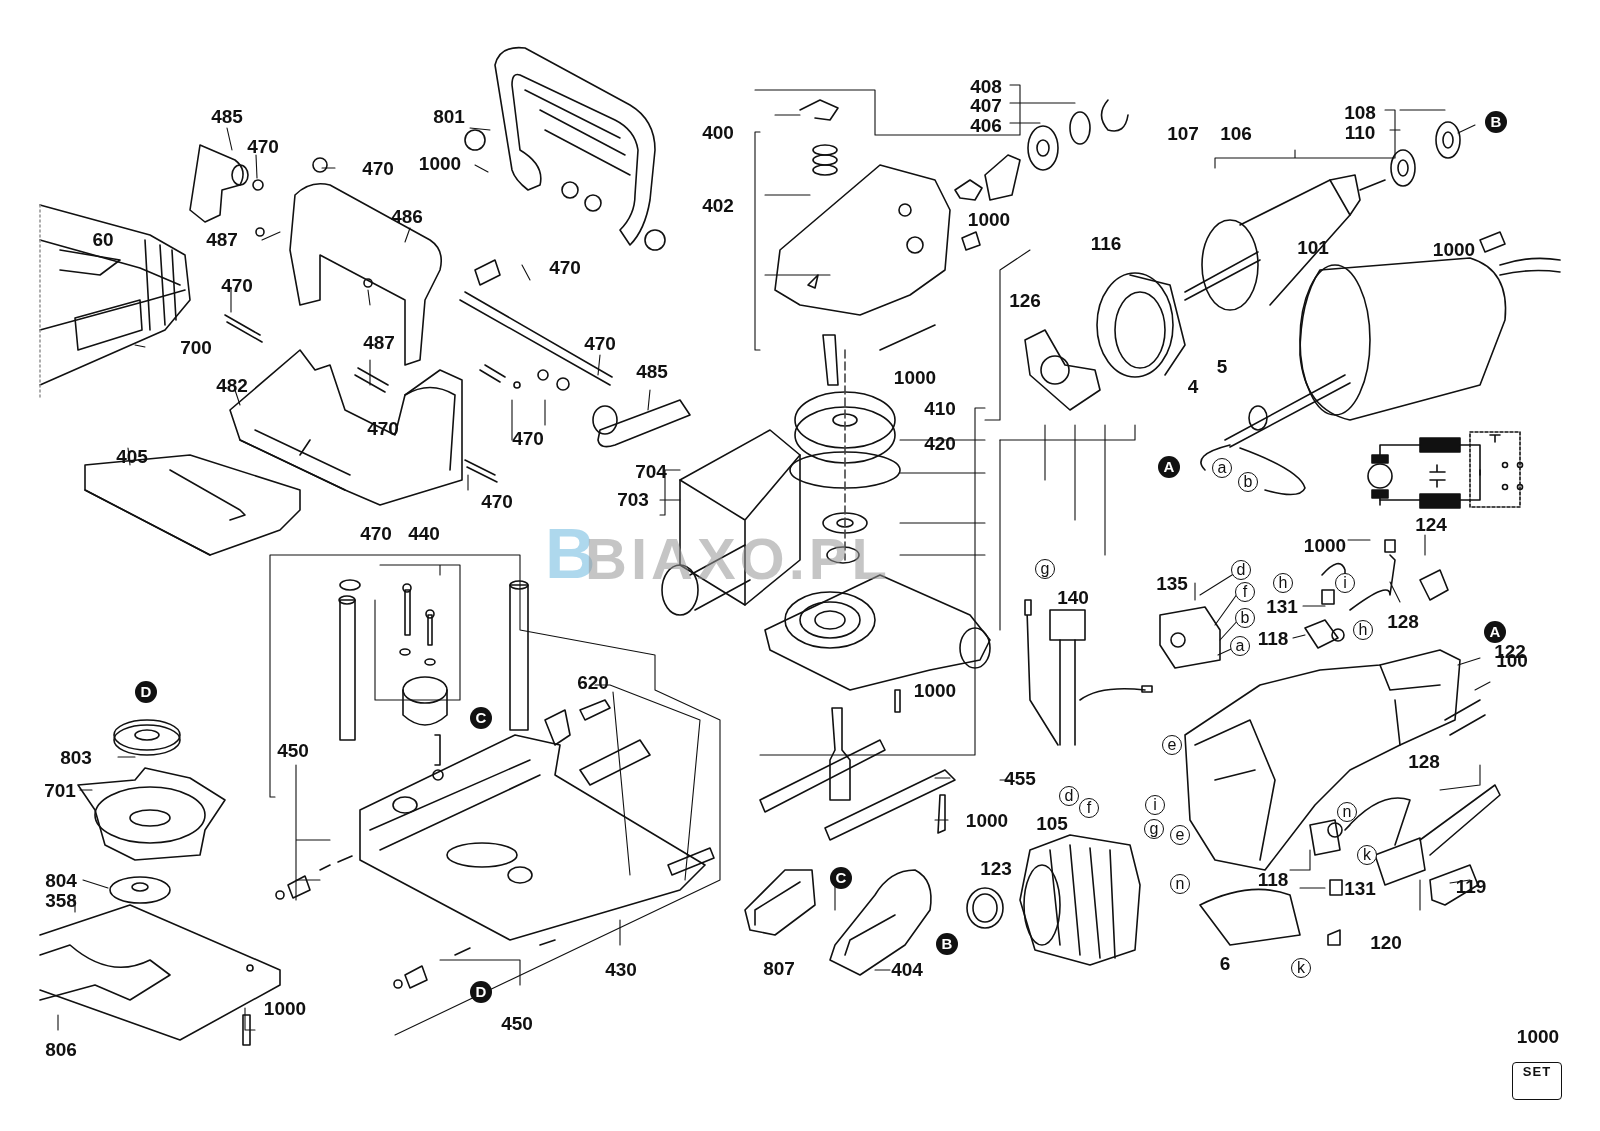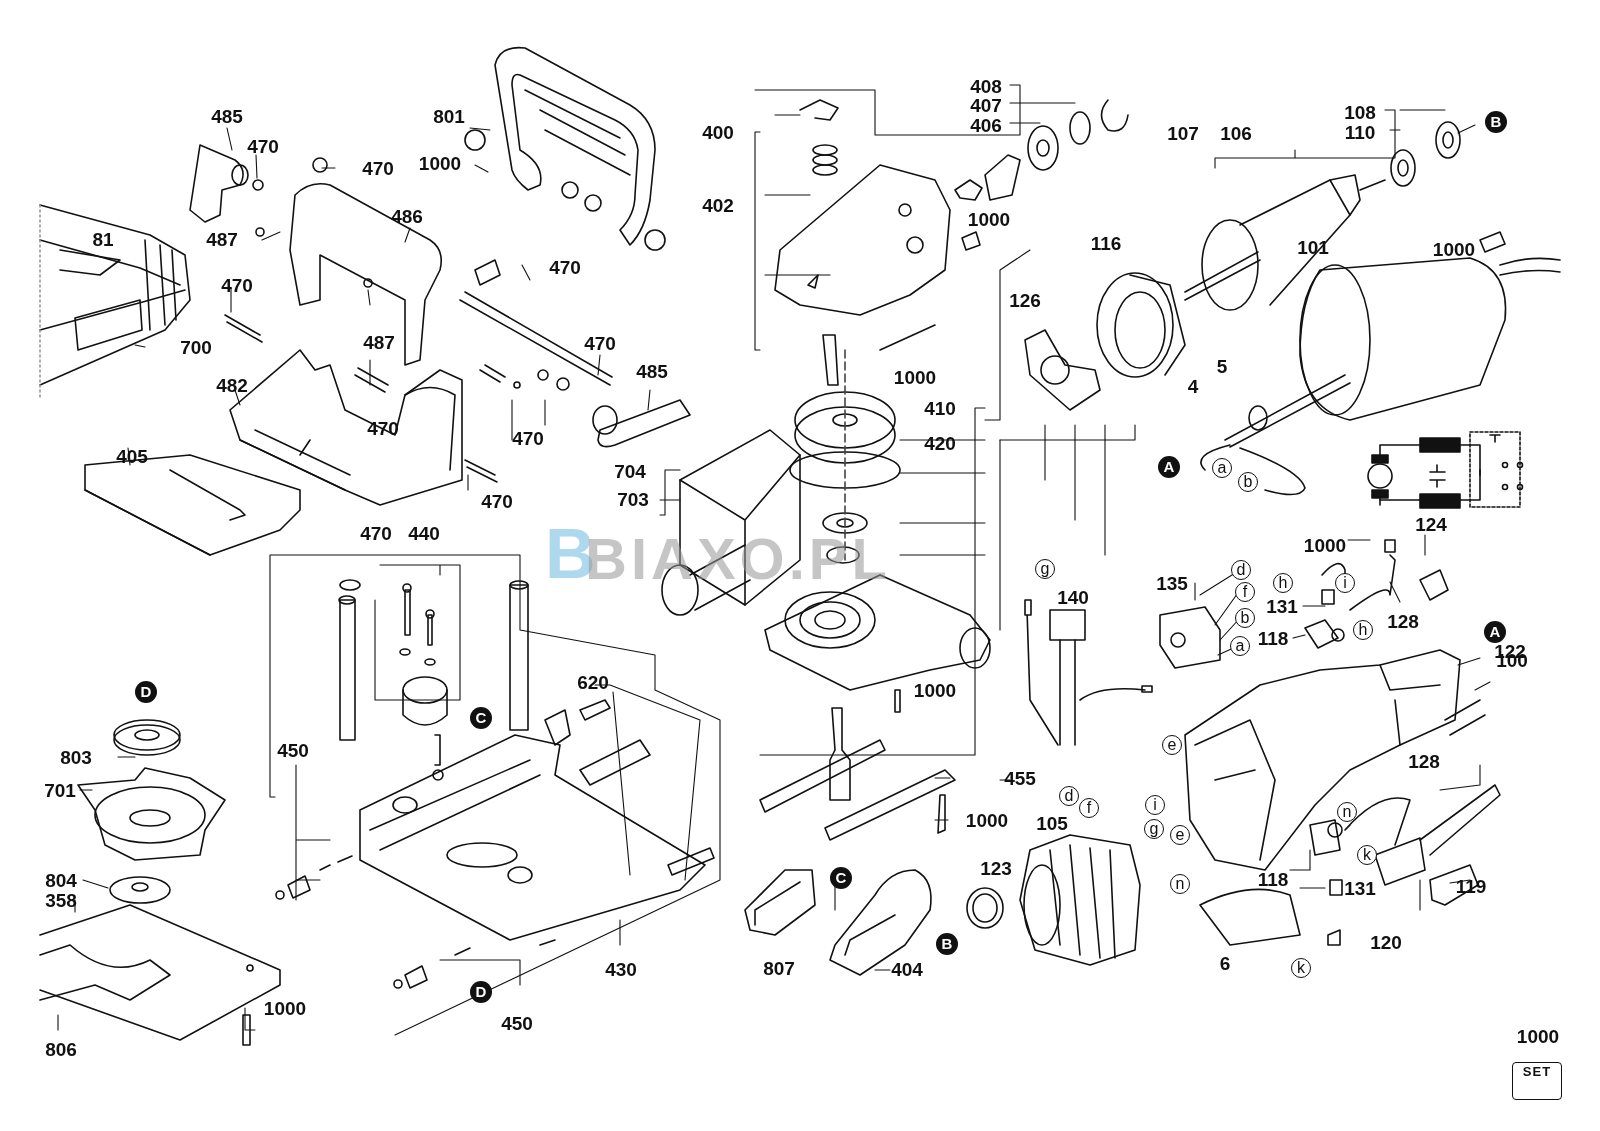--- a/index.html
+++ b/index.html
@@ -314,21 +314,21 @@
   </g>
 </svg>
 
 <div class="wm-b">B</div>
 <div class="wm">BIAXO.PL</div>
 
 <span class="lbl" style="left:227px;top:116px">485</span>
 <span class="lbl" style="left:263px;top:146px">470</span>
 <span class="lbl" style="left:378px;top:168px">470</span>
 <span class="lbl" style="left:222px;top:239px">487</span>
-<span class="lbl" style="left:103px;top:239px">81</span>
+<span class="lbl" style="left:103px;top:239px">60</span>
 <span class="lbl" style="left:407px;top:216px">486</span>
 <span class="lbl" style="left:237px;top:285px">470</span>
 <span class="lbl" style="left:379px;top:342px">487</span>
 <span class="lbl" style="left:196px;top:347px">700</span>
 <span class="lbl" style="left:232px;top:385px">482</span>
 <span class="lbl" style="left:383px;top:428px">470</span>
 <span class="lbl" style="left:132px;top:456px">405</span>
 <span class="lbl" style="left:449px;top:116px">801</span>
 <span class="lbl" style="left:440px;top:163px">1000</span>
 <span class="lbl" style="left:565px;top:267px">470</span>
@@ -338,21 +338,21 @@
 <span class="lbl" style="left:497px;top:501px">470</span>
 <span class="lbl" style="left:718px;top:132px">400</span>
 <span class="lbl" style="left:718px;top:205px">402</span>
 <span class="lbl" style="left:915px;top:377px">1000</span>
 <span class="lbl" style="left:986px;top:86px">408</span>
 <span class="lbl" style="left:986px;top:105px">407</span>
 <span class="lbl" style="left:986px;top:125px">406</span>
 <span class="lbl" style="left:989px;top:219px">1000</span>
 <span class="lbl" style="left:940px;top:408px">410</span>
 <span class="lbl" style="left:940px;top:443px">420</span>
-<span class="lbl" style="left:630px;top:471px">704</span>
+<span class="lbl" style="left:651px;top:471px">704</span>
 <span class="lbl" style="left:633px;top:499px">703</span>
 <span class="lbl" style="left:1025px;top:300px">126</span>
 <span class="lbl" style="left:1106px;top:243px">116</span>
 <span class="lbl" style="left:1183px;top:133px">107</span>
 <span class="lbl" style="left:1236px;top:133px">106</span>
 <span class="lbl" style="left:1360px;top:112px">108</span>
 <span class="lbl" style="left:1360px;top:132px">110</span>
 <span class="lbl" style="left:1454px;top:249px">1000</span>
 <span class="lbl" style="left:1313px;top:247px">101</span>
 <span class="lbl" style="left:1193px;top:386px">4</span>

